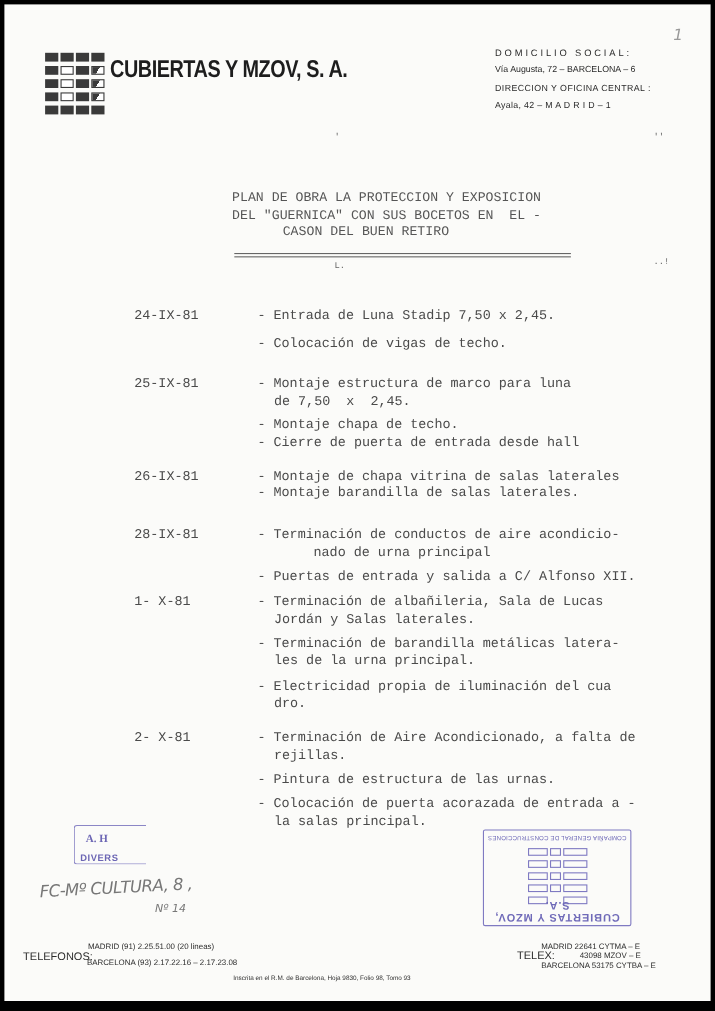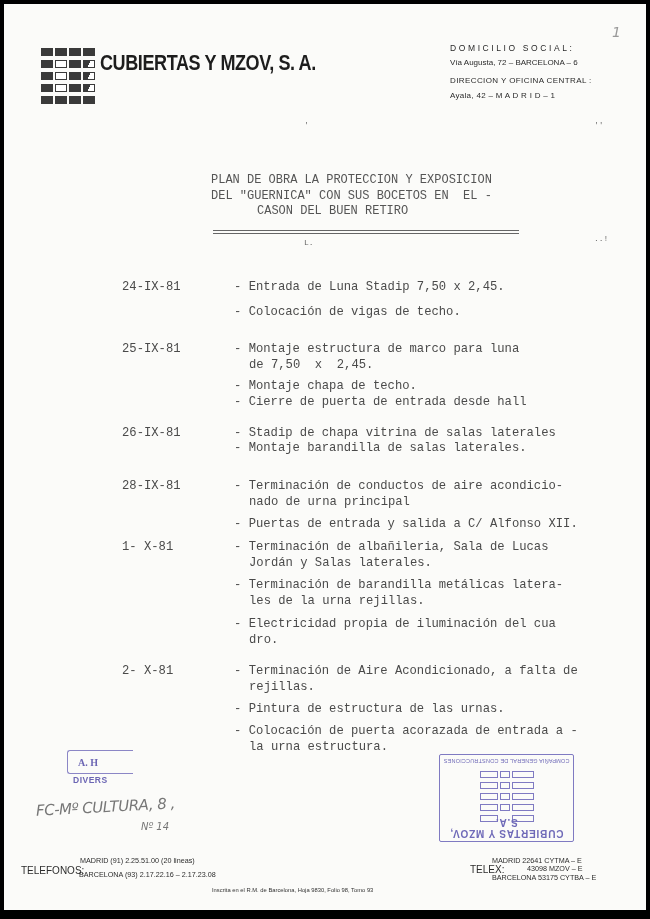--- a/index.html
+++ b/index.html
@@ -38,21 +38,21 @@
       border-top: 1px solid #666; border-bottom: 1px solid #666;
     }
     .mark { font-family: "Liberation Mono", monospace; font-size: 8px; color: #666; }
 
     .date { left: 118px; }
     .item { left: 230px; }
     .cont { left: 245px; }
 
     
     .stamp-left {
-      left: 63px; top: 746px; width: 66px; height: 24px;
+      left: 63px; top: 746px; width: 66px; height: 36px;
       border: 1.5px solid #8b86c6; border-right: none; border-radius: 3px 0 0 3px;
       font-family: "Liberation Sans", sans-serif; color: #6c66b4;
     }
     .stamp-left .s1 { position: absolute; left: 10px; top: 6px; font-size: 10px; font-weight: bold; font-family: "Liberation Serif", serif; }
     .stamp-left .s2 { position: absolute; left: 5px; top: 24px; font-size: 8.5px; font-weight: bold; letter-spacing: 0.5px; }
     .hand { font-family: "DejaVu Sans", sans-serif; color: #777; font-style: italic; white-space: nowrap; }
     .hand1 { left: 32px; top: 794px; font-size: 15px; transform: rotate(-3deg); letter-spacing: -0.5px; }
     .hand2 { left: 137px; top: 817px; font-size: 10px; }
 
     .stamp-right {
@@ -125,42 +125,42 @@
   <div class="abs tw item" style="top:276px;">- Entrada de Luna Stadip 7,50 x 2,45.</div>
   <div class="abs tw item" style="top:301px;">- Colocación de vigas de techo.</div>
 
   <div class="abs tw date" style="top:338px;">25-IX-81</div>
   <div class="abs tw item" style="top:338px;">- Montaje estructura de marco para luna</div>
   <div class="abs tw cont" style="top:354px;">de 7,50  x  2,45.</div>
   <div class="abs tw item" style="top:391px;">- Cierre de puerta de entrada desde hall</div>
   <div class="abs tw item" style="top:375px;">- Montaje chapa de techo.</div>
 
   <div class="abs tw date" style="top:422px;">26-IX-81</div>
-  <div class="abs tw item" style="top:422px;">- Stadip de chapa vitrina de salas laterales</div>
+  <div class="abs tw item" style="top:422px;">- Montaje de chapa vitrina de salas laterales</div>
   <div class="abs tw item" style="top:437px;">- Montaje barandilla de salas laterales.</div>
 
   <div class="abs tw date" style="top:475px;">28-IX-81</div>
   <div class="abs tw item" style="top:475px;">- Terminación de conductos de aire acondicio-</div>
-  <div class="abs tw cont" style="top:491px;">nado de urna principal</div>
+  <div class="abs tw cont" style="top:491px;margin-left:36px;">nado de urna principal</div>
   <div class="abs tw item" style="top:513px;">- Puertas de entrada y salida a C/ Alfonso XII.</div>
 
   <div class="abs tw date" style="top:536px;">1- X-81</div>
   <div class="abs tw item" style="top:536px;">- Terminación de albañileria, Sala de Lucas</div>
   <div class="abs tw cont" style="top:552px;">Jordán y Salas laterales.</div>
   <div class="abs tw item" style="top:574px;">- Terminación de barandilla metálicas latera-</div>
-  <div class="abs tw cont" style="top:590px;">les de la urna rejillas.</div>
+  <div class="abs tw cont" style="top:590px;">les de la urna principal.</div>
   <div class="abs tw item" style="top:613px;">- Electricidad propia de iluminación del cua</div>
   <div class="abs tw cont" style="top:629px;">dro.</div>
 
   <div class="abs tw date" style="top:660px;">2- X-81</div>
   <div class="abs tw item" style="top:660px;">- Terminación de Aire Acondicionado, a falta de</div>
   <div class="abs tw cont" style="top:676px;text-align:center;">rejillas.</div>
   <div class="abs tw item" style="top:698px;">- Pintura de estructura de las urnas.</div>
   <div class="abs tw item" style="top:720px;">- Colocación de puerta acorazada de entrada a -</div>
-  <div class="abs tw cont" style="top:736px;">la urna estructura.</div>
+  <div class="abs tw cont" style="top:736px;">la salas principal.</div>
 
   <div class="abs stamp-left">
     <span class="s1">A. H</span>
     <span class="s2">DIVERS</span>
   </div>
   <div class="abs hand hand1">FC-Mº CULTURA, 8 ,</div>
   <div class="abs hand hand2">Nº 14</div>
 
   <div class="abs stamp-right">
     <div class="top">COMPAÑIA GENERAL DE CONSTRUCCIONES</div>

